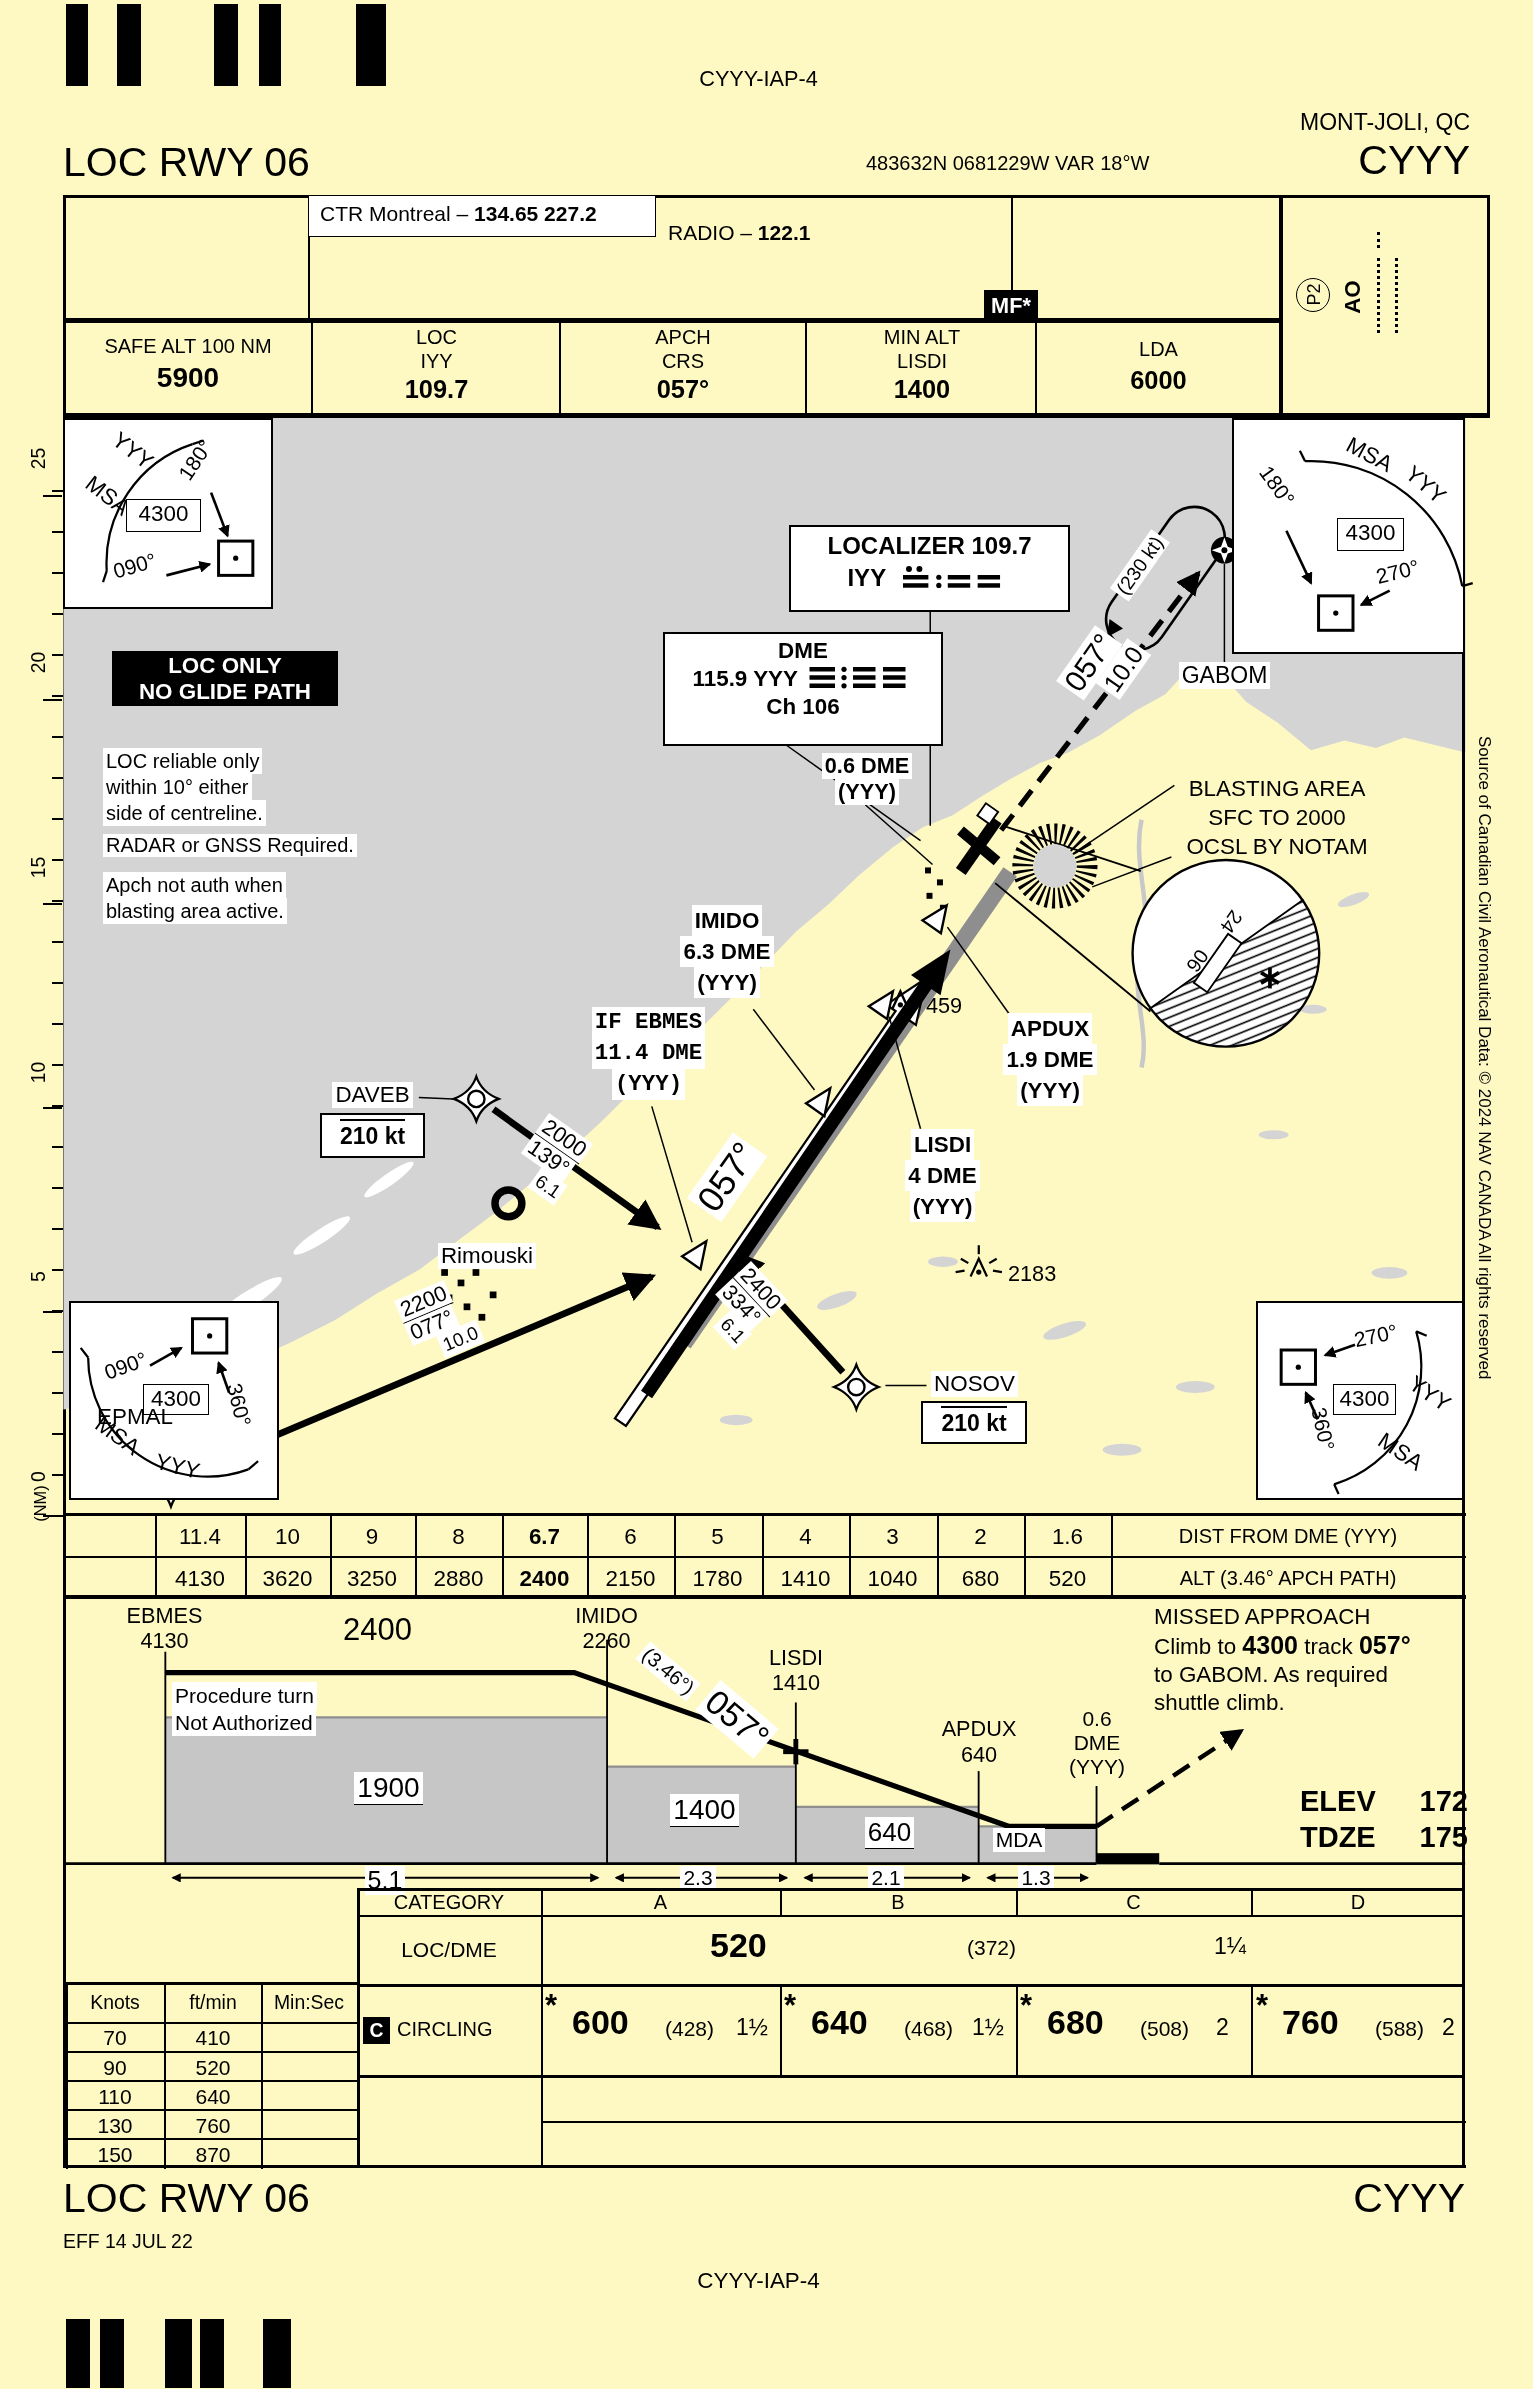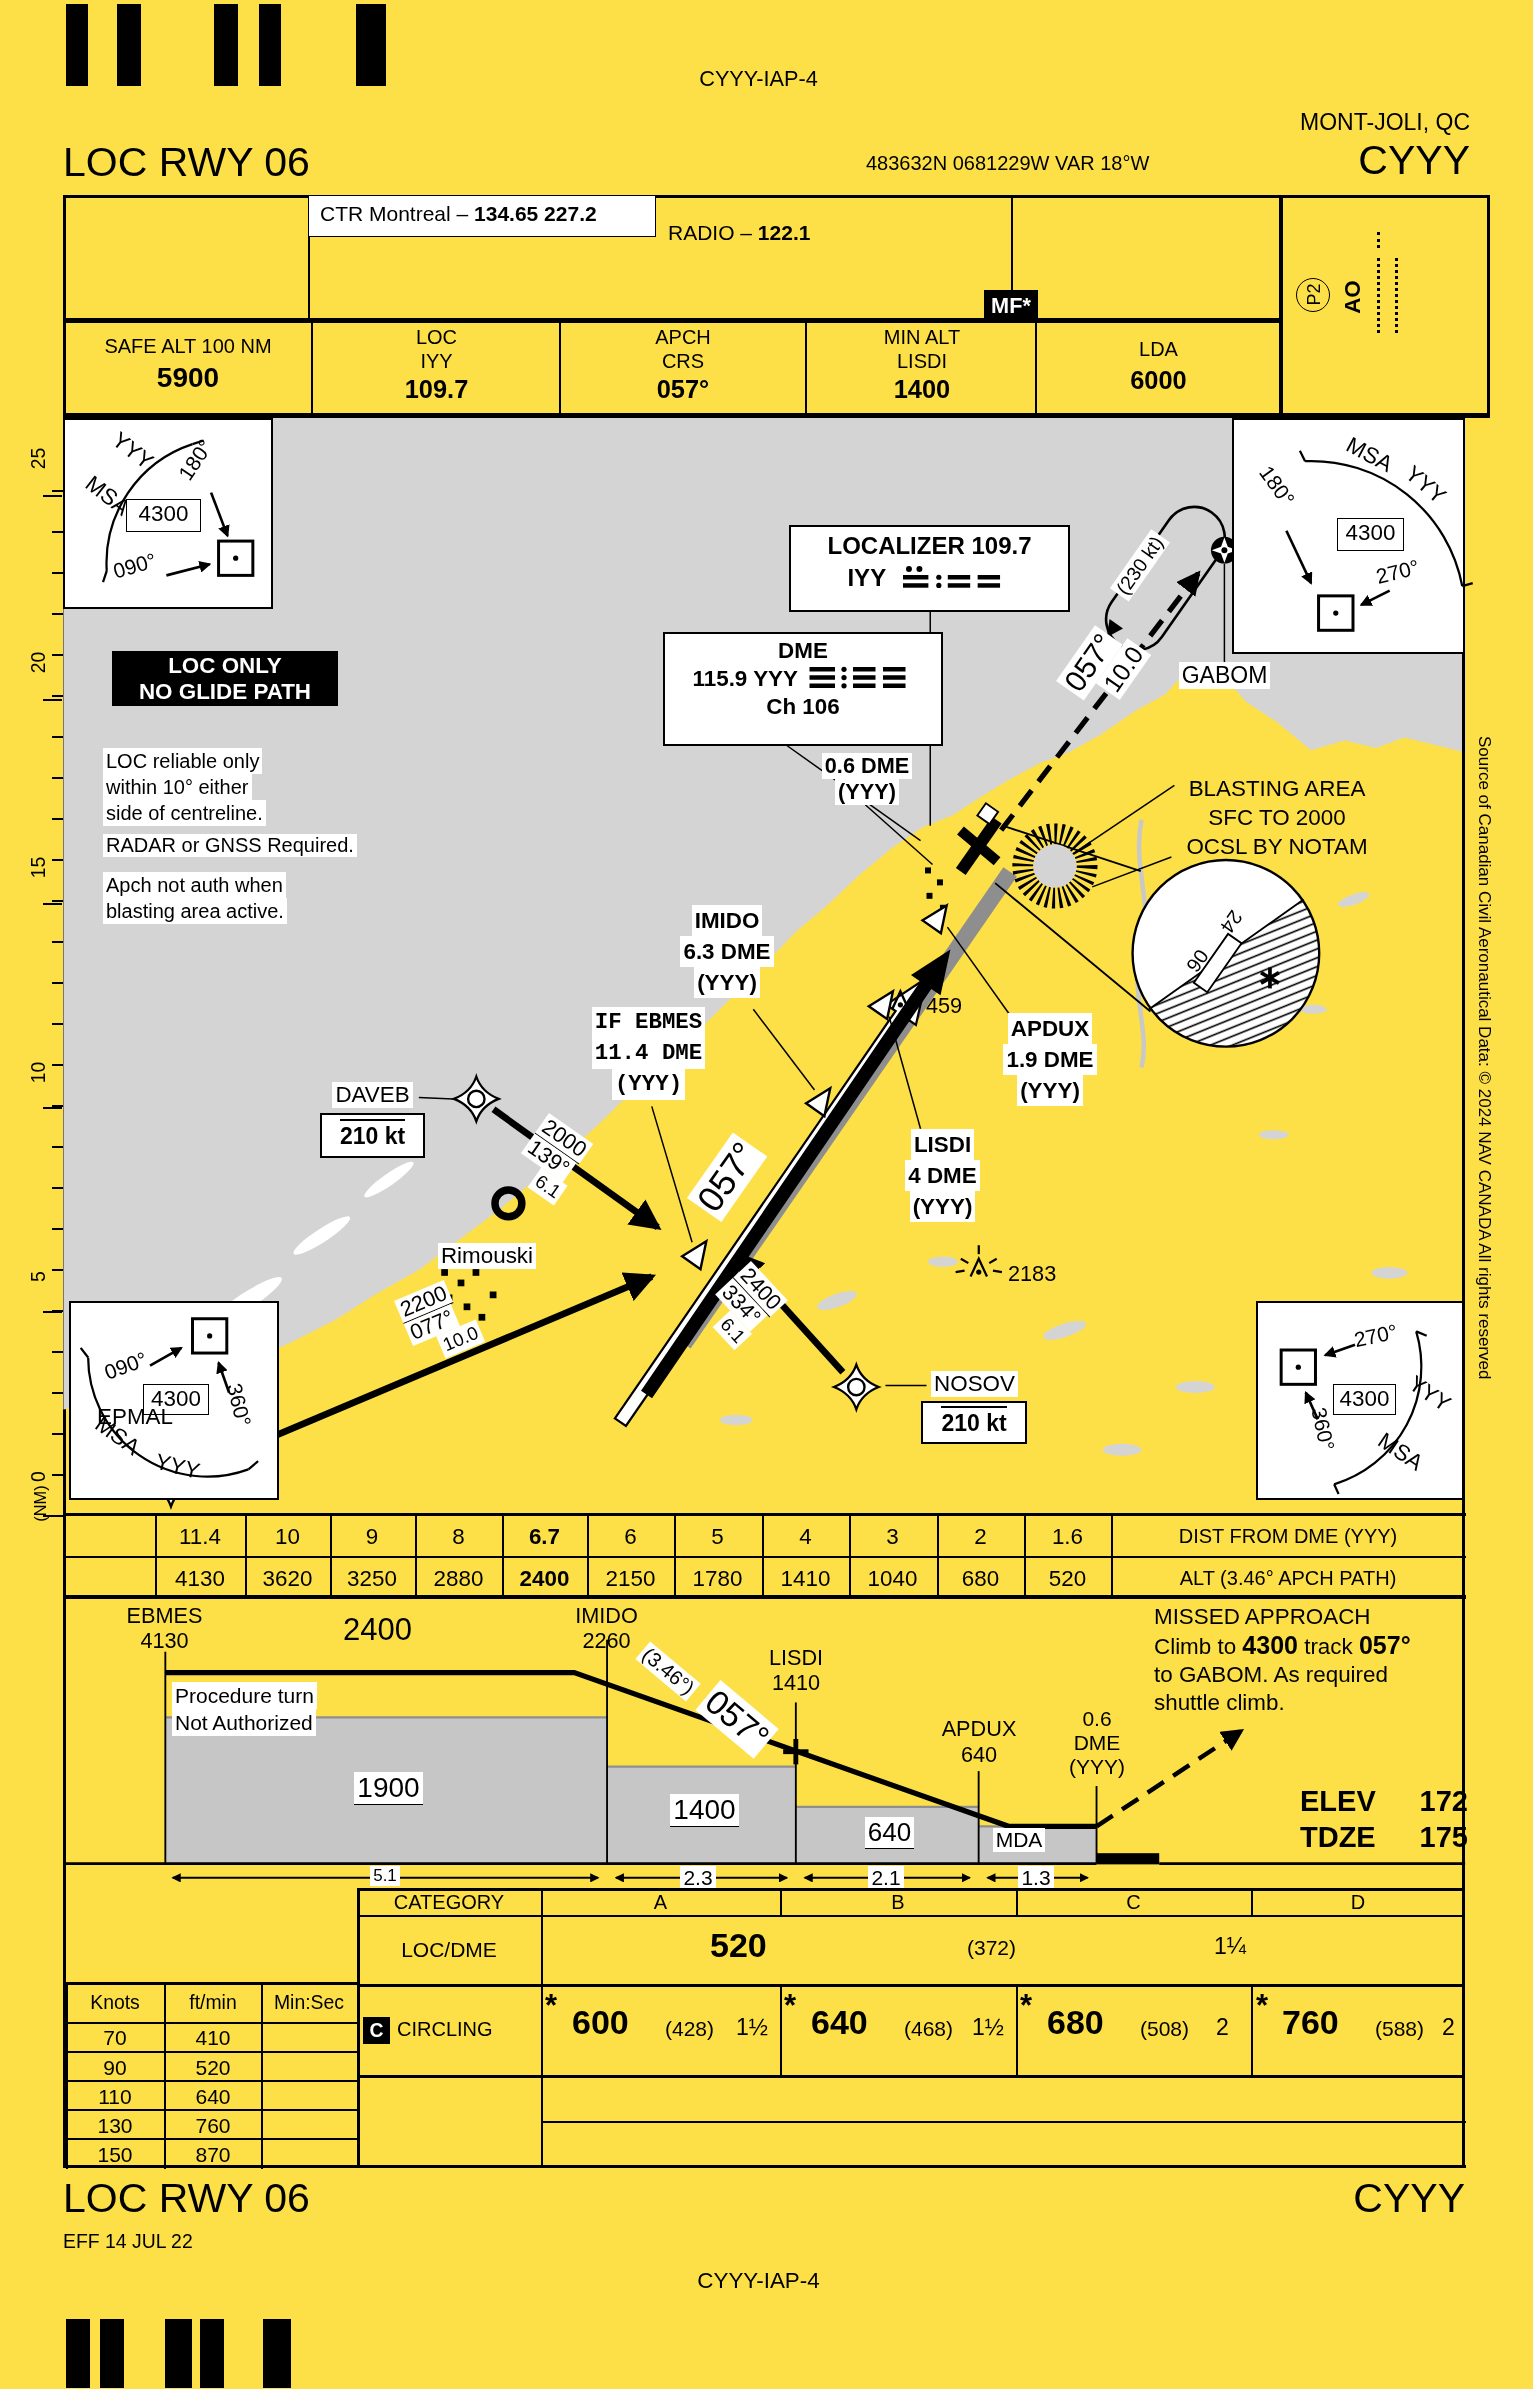--- a/index.html
+++ b/index.html
@@ -1,16 +1,16 @@
 <!DOCTYPE html>
 <html style="font-size:12px"><head>
 <meta charset="utf-8">
 <style>
   html,body{margin:0;padding:0;background:#fff;}
-  .page{position:relative;width:1533px;height:2389px;background:#fde047;overflow:hidden;
+  .page{position:relative;width:1533px;height:2389px;background:#fef9c3;overflow:hidden;
         font-family:"Liberation Sans",sans-serif;color:#000;}
   .abs{position:absolute;}
   .c{text-align:center;}
   .r{text-align:right;}
   .b{font-weight:bold;}
   .hl{position:absolute;background:#000;}
   .vl{position:absolute;background:#000;}
   .chip{background:#fff;padding:0 3px;display:inline-block;}
   .chipline{background:#fff;padding:0 3px;display:table;}
   .bar{position:absolute;top:0;bottom:0;background:#000;}
@@ -577,21 +577,21 @@
     <div>shuttle climb.</div>
   </div>
   <div class="abs b" style="left:1300px;top:1785px;width:168px;display:flex;justify-content:space-between;font-size:29px;">
     <span>ELEV</span>
       <span>172</span>
   </div>
   <div class="abs b" style="left:1300px;top:1821px;width:168px;display:flex;justify-content:space-between;font-size:29px;">
     <span>TDZE</span>
       <span>175</span>
   </div>
-  <div class="abs c" style="left:359px;top:1866px;width:52px;"><span class="chip" style="font-size:17px;">5.1</span></div>
+  <div class="abs c" style="left:359px;top:1866px;width:52px;"><span class="chip" style="font-size:25px;">5.1</span></div>
   <div class="abs c" style="left:672px;top:1866px;width:52px;text-align:center;"><span class="chip" style="font-size:21px;">2.3</span></div>
   <div class="abs c" style="left:860px;top:1866px;width:52px;"><span class="chip" style="font-size:21px;">2.1</span></div>
   <div class="abs c" style="left:1010px;top:1866px;width:52px;"><span class="chip" style="font-size:21px;">1.3</span></div>
 
   <div class="hl" style="left:357px;top:1888px;width:1108px;height:3px"></div>
   <div class="hl" style="left:357px;top:1915px;width:1108px;height:1.9px"></div>
   <div class="hl" style="left:357px;top:1984px;width:1108px;height:3px"></div>
   <div class="hl" style="left:357px;top:2075px;width:1108px;height:3px"></div>
   <div class="hl" style="left:541px;top:2121px;width:925px;height:1.5px"></div>
   <div class="hl" style="left:63px;top:2165px;width:1403px;height:3px"></div>

